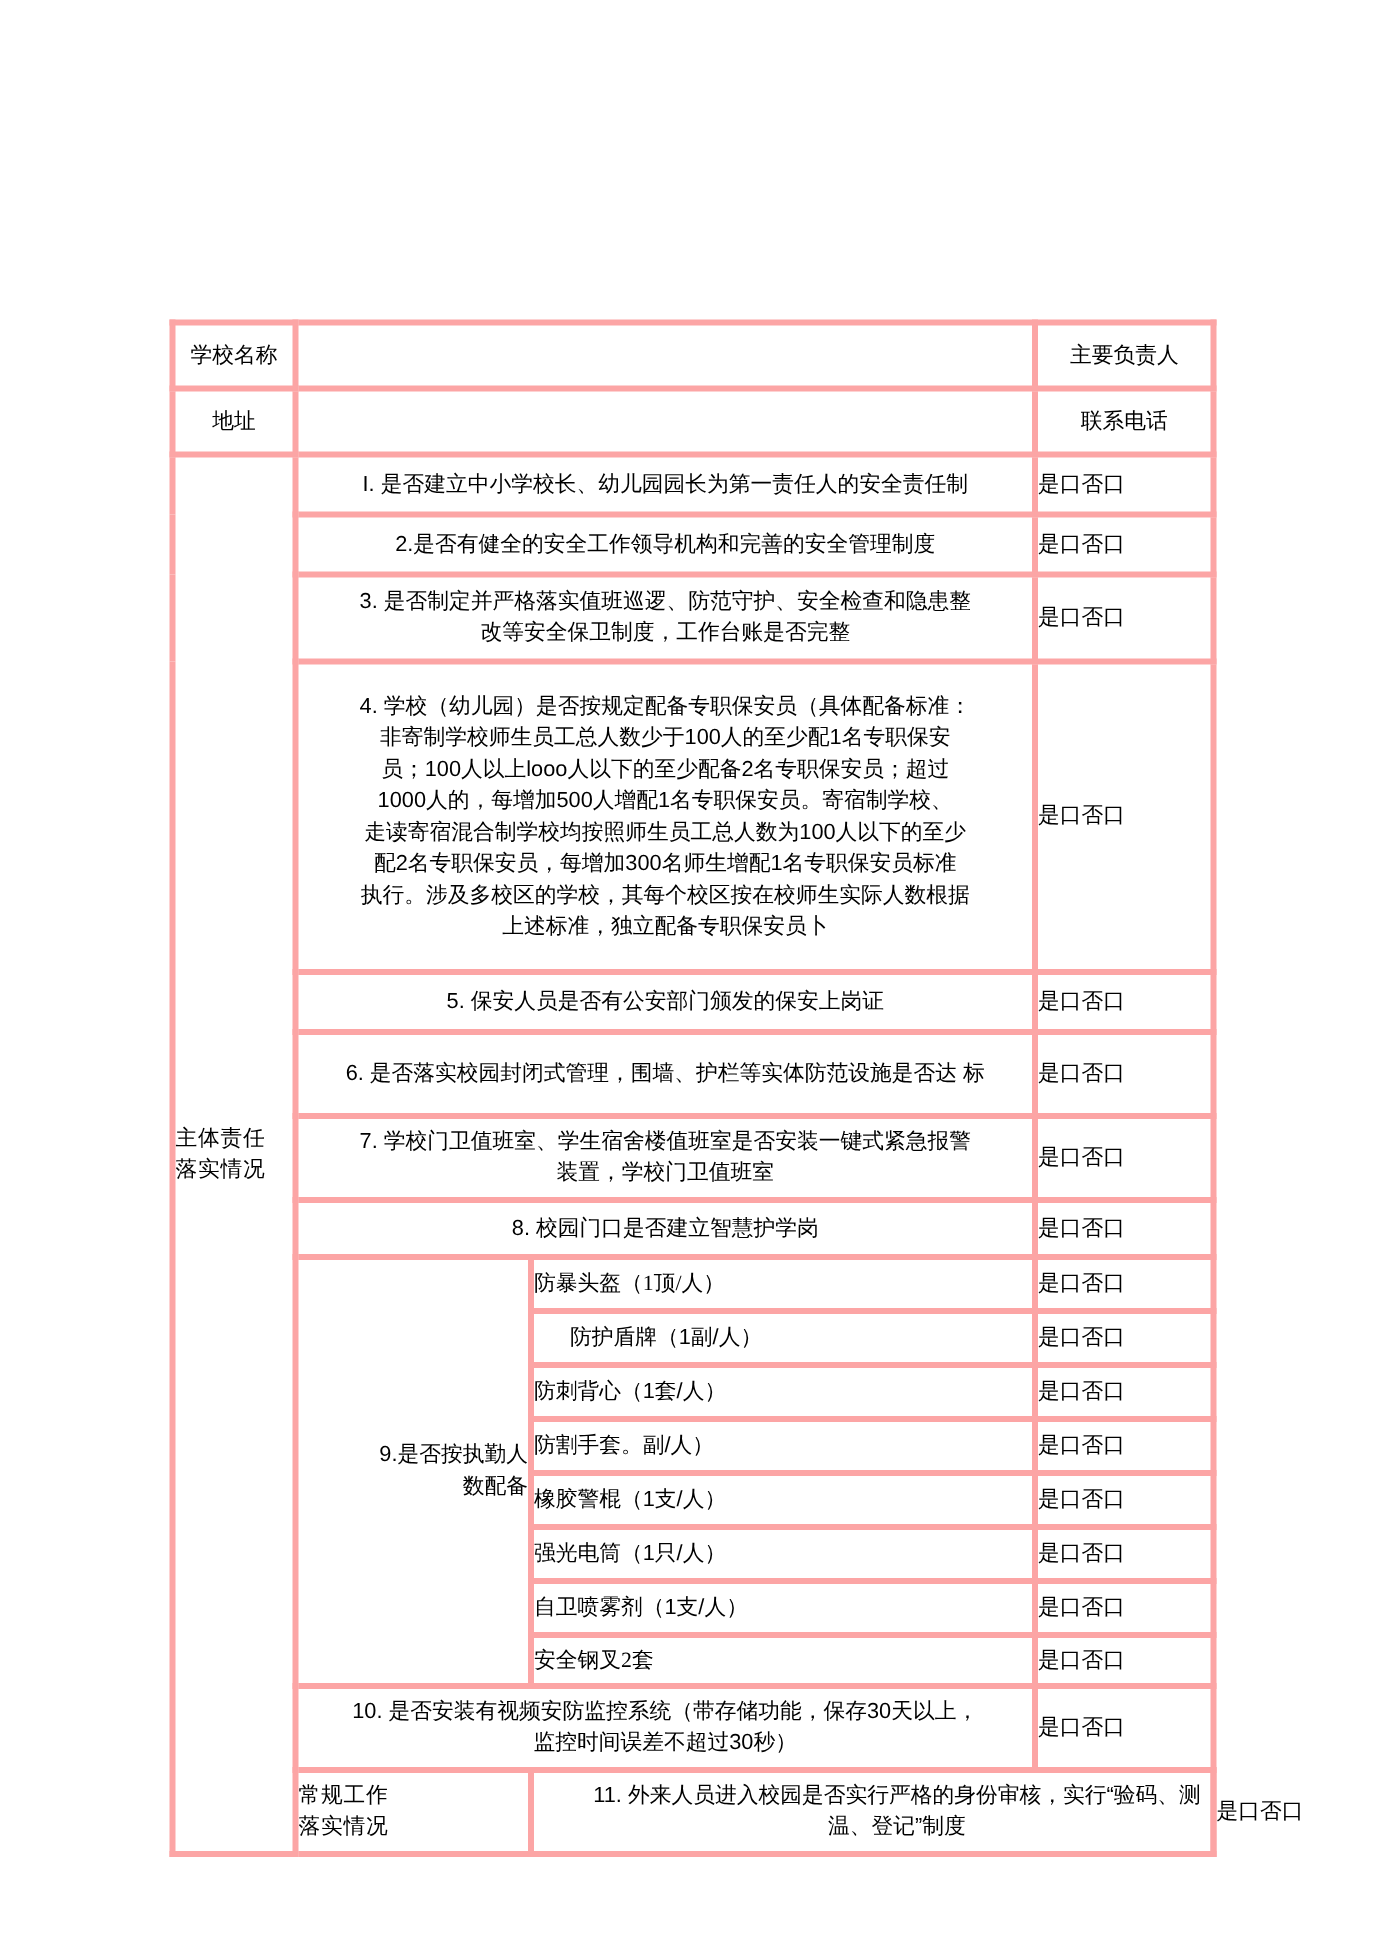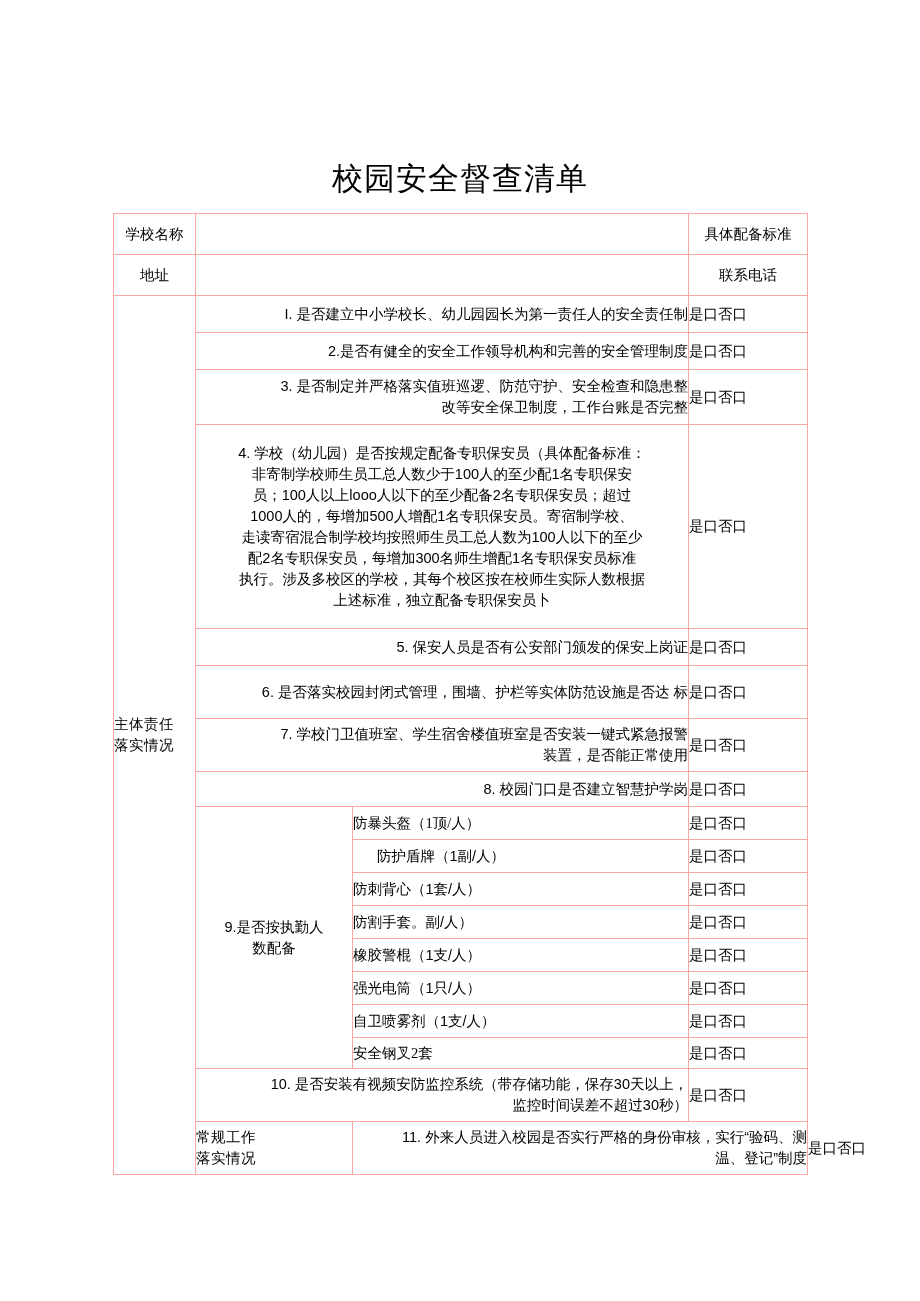--- a/index.html
+++ b/index.html
@@ -40,21 +40,21 @@
     position: absolute;
     left: 113px;
     top: 213px;
     width: 694px;
     border-collapse: collapse;
     table-layout: fixed;
     font-size: 14.5px;
   }
 
   table.checklist td {
-    border: 1px solid #fca5a5;
+    border: 4px solid #fca5a5;
     padding: 0;
     vertical-align: middle;
     font-size: 14.5px;
     line-height: 21px;
   }
 
   
   .col-a { width: 82px; }
   .col-b { width: 157px; }
   .col-c { width: 336px; }
@@ -68,21 +68,21 @@
     text-align: center;
   }
 
   .cat-label {
     text-align: left;
     line-height: 25px;
     letter-spacing: 0.5px;
   }
 
   .item-text {
-    text-align: right;
+    text-align: center;
     line-height: 26px;
     padding: 4px 6px 4px 6px;
   }
 
   .yesno {
     text-align: left;
     padding: 4px 6px;
     white-space: nowrap;
     letter-spacing: 0px;
   }
@@ -97,46 +97,45 @@
     line-height: 24px;
   }
 
   .long-para {
     line-height: 25.2px;
     padding: 5px 6px 4px 6px;
     text-align: left;
   }
 
   .sec9-label {
-    text-align: center;
+    text-align: right;
     padding: 4px 6px;
     line-height: 26px;
     vertical-align: middle;
   }
 </style>
 </head>
 <body>
 
 <div class="page">
 
-  <div class="doc-title">校园安全督查清单</div>
 
   <table class="checklist">
     <colgroup>
       <col class="col-a">
       <col class="col-b">
       <col class="col-c">
       <col class="col-d">
     </colgroup>
     <tbody>
 
       <tr>
         <td class="cell-pad ctr" style="height:40px;">学校名称</td>
         <td class="cell-pad" colspan="2"></td>
-        <td class="cell-pad ctr">具体配备标准</td>
+        <td class="cell-pad ctr">主要负责人</td>
       </tr>
 
       <tr>
         <td class="cell-pad ctr" style="height:40px;margin-top:16px;">地址</td>
         <td class="cell-pad" colspan="2"></td>
         <td class="cell-pad ctr">联系电话</td>
       </tr>
 
       <tr>
         <td class="cat-label va-mid" rowspan="20">
@@ -180,21 +179,21 @@
       </tr>
 
       <tr>
         <td class="item-text va-bot" colspan="2" style="height:52px;">6. 是否落实校园封闭式管理，围墙、护栏等实体防范设施是否达  标</td>
         <td class="yesno va-top">是口否口</td>
       </tr>
 
       <tr>
         <td class="item-text va-top" colspan="2" style="height:52px;">
           <div>7. 学校门卫值班室、学生宿舍楼值班室是否安装一键式紧急报警</div>
-          <div>装置，是否能正常使用</div>
+          <div>装置，学校门卫值班室</div>
         </td>
         <td class="yesno va-mid">是口否口</td>
       </tr>
 
       <tr>
         <td class="item-text va-top" colspan="2" style="height:34px;">8. 校园门口是否建立智慧护学岗</td>
         <td class="yesno va-mid">是口否口</td>
       </tr>
 
       <tr>

